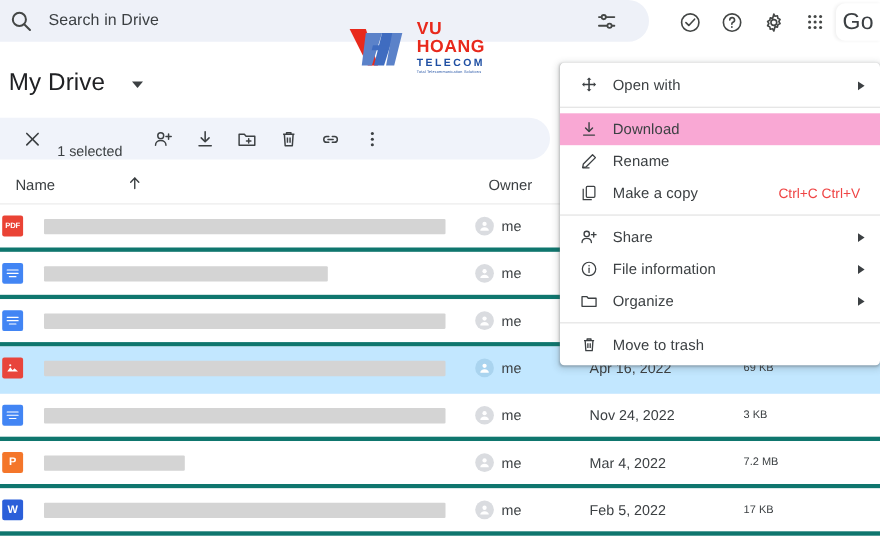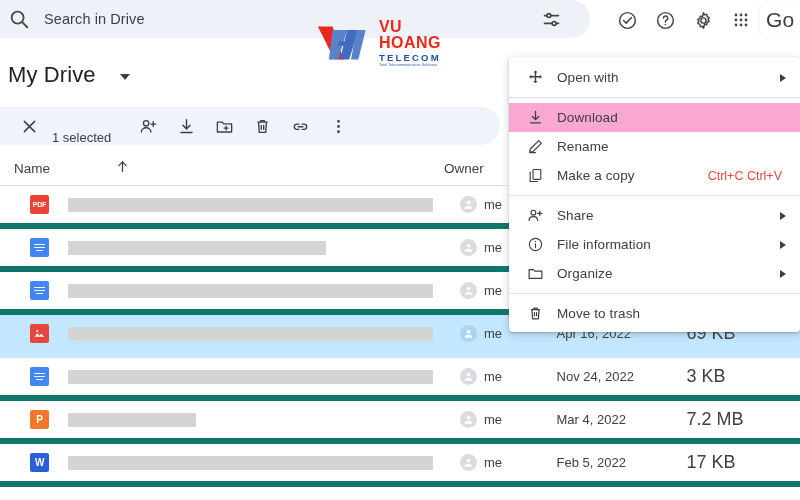--- a/index.html
+++ b/index.html
@@ -76,31 +76,31 @@
     padding: 0 14px; border-bottom: 1px solid #e3e3e3;
   }
   .th-name { width: 100px; font-size:13.5px; color:#3c4043; }
   .th-sort { width: 330px; color:#3c4043; }
   .th-owner { width: 104px; font-size:13.5px; color:#3c4043; }
   .th-mod { width: 140px; font-size:13.5px; color:#3c4043; }
   .th-size { width: 90px; font-size:13.5px; color:#3c4043; }
 
   .row {
     display:flex; align-items:center; height: 43px;
-    padding: 0 30px; border-bottom: 6px solid #0f766e;
+    padding: 0 2px; border-bottom: 4px solid #0f766e;
     background:#fff;
   }
   .row.selected { background:#c2e7ff; border-bottom-color:#c2e7ff; }
   .cell-icon { width: 38px; flex:0 0 auto; display:flex; align-items:center; }
   .cell-name { flex: 0 0 392px; display:flex; align-items:center; }
   .redact { height: 14px; background:#d4d4d4; border-radius:1px; }
   .cell-owner { width: 104px; display:flex; align-items:center; gap:7px; }
   .owner-name { font-size:13px; color:#3c4043; }
   .cell-mod { width: 140px; font-size:13px; color:#3c4043; }
-  .cell-size { width: 90px; font-size:18px; color:#3c4043; }
+  .cell-size { width: 90px; font-size:10px; color:#3c4043; }
 
   .ftype {
     width:19px; height:19px; border-radius:2px;
     display:flex; align-items:center; justify-content:center;
     font-size:7px; font-weight:bold; color:#fff; letter-spacing:-.2px;
   }
   .ftype.pdf { background:#ea4335; }
   .ftype.doc { background:#4285f4; }
   .ftype.img { background:#e8453c; }
   .ftype.ppt { background:#f4762a; font-size:10px; }

